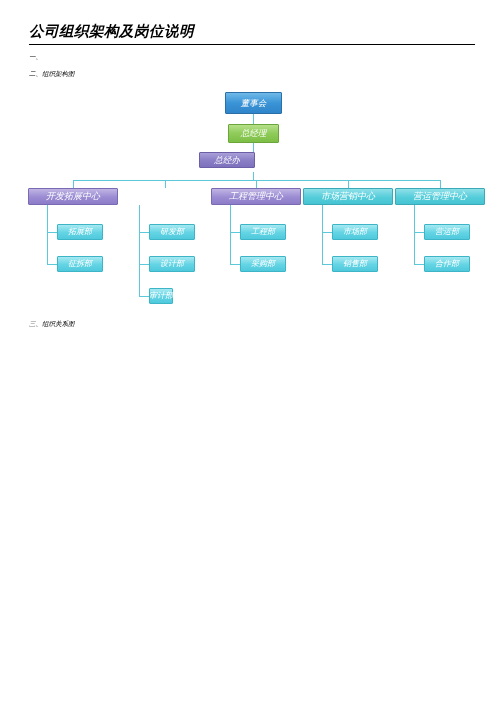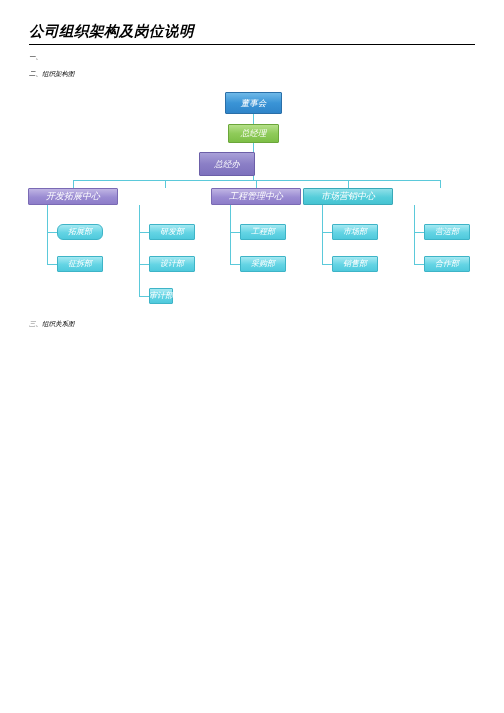--- a/index.html
+++ b/index.html
@@ -156,27 +156,28 @@
     <div class="conn v" style="left:322px; top:205px; height:60px;"></div>
     <div class="conn h" style="left:322px; top:232px; width:10px;"></div>
     <div class="conn h" style="left:322px; top:264px; width:10px;"></div>
 
     <div class="conn v" style="left:414px; top:205px; height:60px;"></div>
     <div class="conn h" style="left:414px; top:232px; width:10px;"></div>
     <div class="conn h" style="left:414px; top:264px; width:10px;"></div>
 
     <div class="node n-board" style="left:225px; top:92px; width:57px; height:22px;">董事会</div>
     <div class="node n-gm" style="left:228px; top:124px; width:51px; height:19px;">总经理</div>
-    <div class="node n-gmo" style="left:199px; top:152px; width:56px; height:24px;">总经办</div>
+    <div class="node n-gmo" style="left:199px; top:152px; width:56px; height:16px;">总经办</div>
 
     <div class="node n-center" style="left:28px; top:188px; width:90px; height:17px;">开发拓展中心</div>
     <div class="node n-center" style="left:211px; top:188px; width:90px; height:17px;">工程管理中心</div>
     <div class="node n-center teal" style="left:303px; top:188px; width:90px; height:17px;">市场营销中心</div>
+    <div class="node n-center teal" style="left:395px; top:188px; width:90px; height:17px;">营运管理中心</div>
 
-    <div class="node n-dept" style="left:57px; top:224px; width:46px; height:16px;border-radius:6px;">拓展部</div>
+    <div class="node n-dept" style="left:57px; top:224px; width:46px; height:16px;">拓展部</div>
     <div class="node n-dept" style="left:57px; top:256px; width:46px; height:16px;">征拆部</div>
 
     <div class="node n-dept" style="left:149px; top:224px; width:46px; height:16px;">研发部</div>
     <div class="node n-dept" style="left:149px; top:256px; width:46px; height:16px;">设计部</div>
     <div class="node n-dept" style="left:149px; top:288px; width:24px; height:16px;">审计部</div>
 
     <div class="node n-dept" style="left:240px; top:224px; width:46px; height:16px;text-align:right;">工程部</div>
     <div class="node n-dept" style="left:240px; top:256px; width:46px; height:16px;">采购部</div>
 
     <div class="node n-dept" style="left:332px; top:224px; width:46px; height:16px;">市场部</div>

